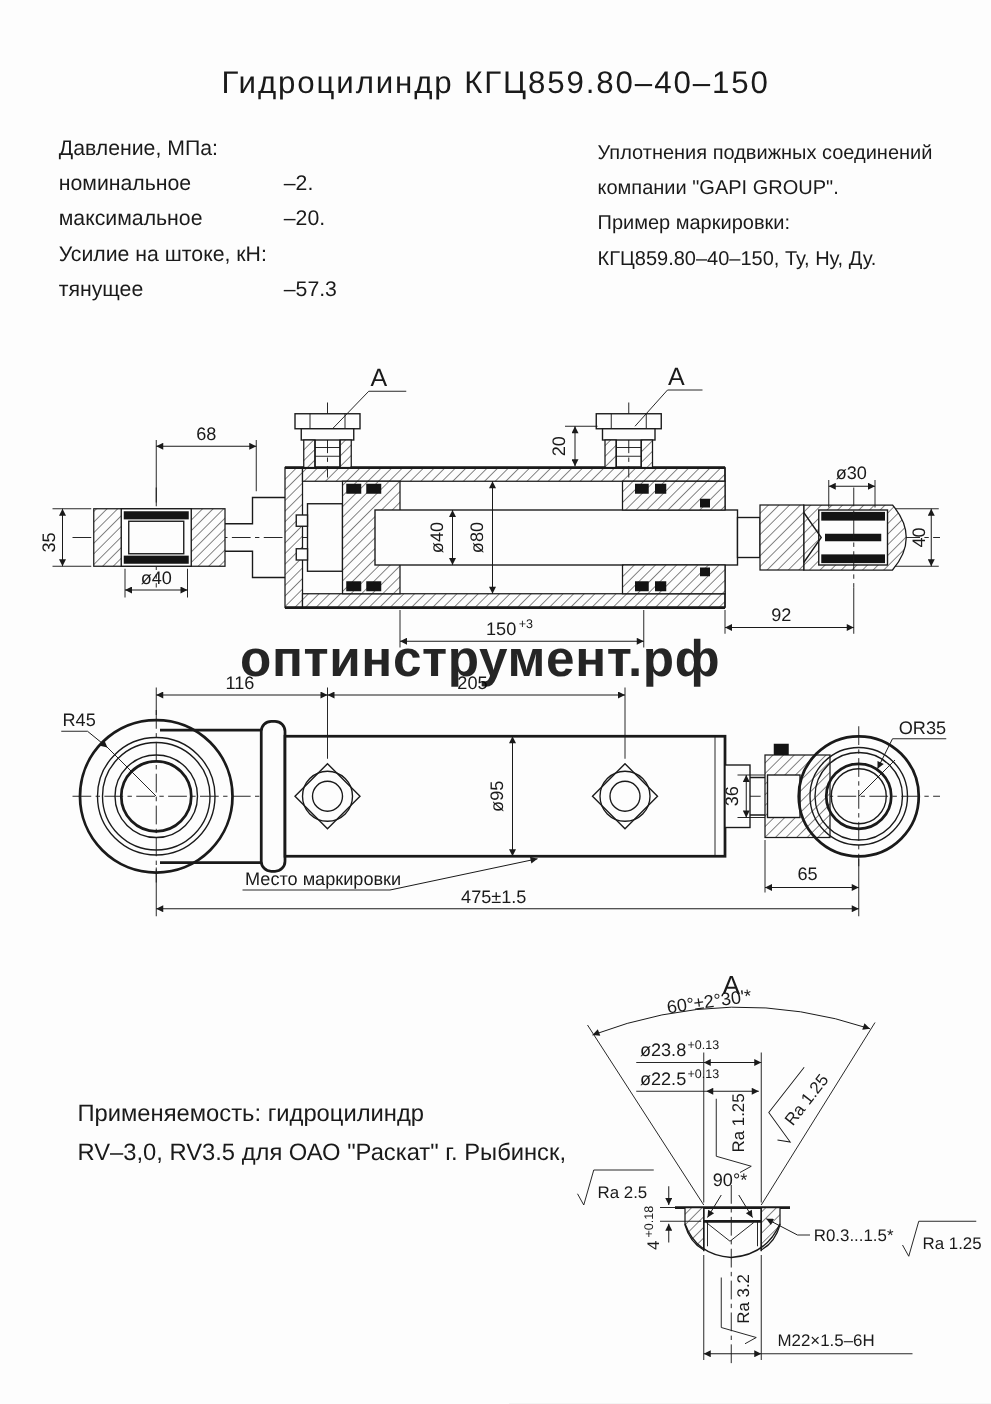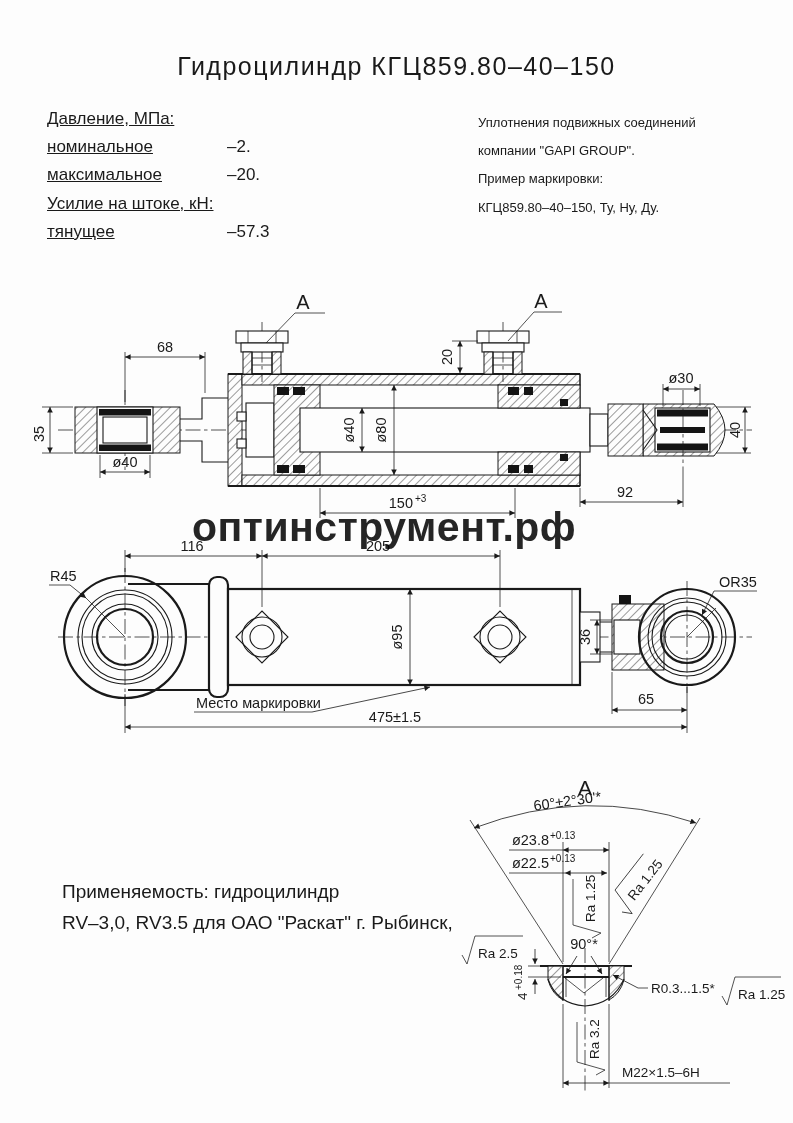--- a/index.html
+++ b/index.html
@@ -1,23 +1,23 @@
 <!DOCTYPE html>
 <html><head>
 <meta charset="utf-8">
 <style>
   html,body{margin:0;padding:0;background:#e8e8e8;}
   .page{position:relative;width:793px;height:1123px;background:#fdfdfd;margin:0 auto;overflow:hidden;
         font-family:"Liberation Sans",sans-serif;color:#1a1a1a;}
   .page-title{position:absolute;left:0;right:0;top:52px;text-align:center;font-size:25px;
         letter-spacing:1.5px;font-weight:400;white-space:nowrap;}
-  .specs{position:absolute;left:47px;top:105px;width:330px;font-size:17px;text-decoration:underline;}
+  .specs{position:absolute;left:47px;top:105px;width:330px;font-size:17px;}
   .spec-row{position:relative;height:28.2px;line-height:28.2px;white-space:nowrap;}
   .spec-value{position:absolute;left:180px;top:0;}
-  .seals{position:absolute;left:478px;top:109px;width:290px;font-size:13px;line-height:28.2px;white-space:nowrap;}
+  .seals{position:absolute;left:478px;top:109px;width:290px;font-size:16px;line-height:28.2px;white-space:nowrap;}
   .application{position:absolute;left:62px;top:876px;font-size:19px;line-height:31px;white-space:nowrap;}
   .watermark{position:absolute;left:192px;top:504px;width:424px;font-size:41px;
         font-weight:600;color:#000000;letter-spacing:0.5px;opacity:0.85;z-index:5;pointer-events:none;}
   svg.drawing{position:absolute;left:0;top:0;z-index:2;}
   svg text{font-family:"Liberation Sans",sans-serif;fill:#1a1a1a;font-size:14.5px;}
   svg .t10{font-size:10px;} svg .t13{font-size:13.5px;} svg .t20{font-size:20px;} svg .t21{font-size:21px;}
   .ln{stroke:#1a1a1a;stroke-width:1.1;fill:none;}
   .lt{stroke:#1a1a1a;stroke-width:0.75;fill:none;}
   .lk{stroke:#1a1a1a;stroke-width:2.2;fill:none;}
   .cl{stroke:#1a1a1a;stroke-width:0.75;fill:none;stroke-dasharray:15 3.5 3.5 3.5;}

